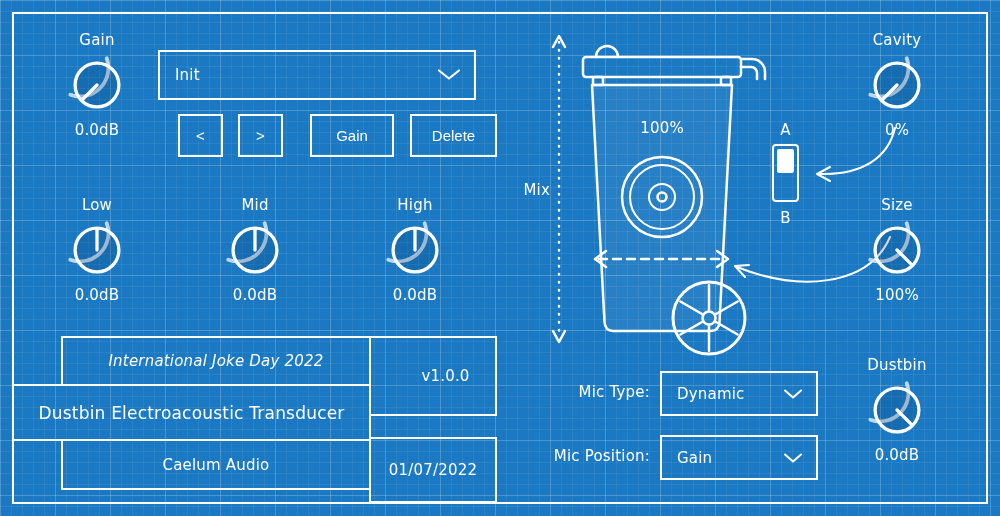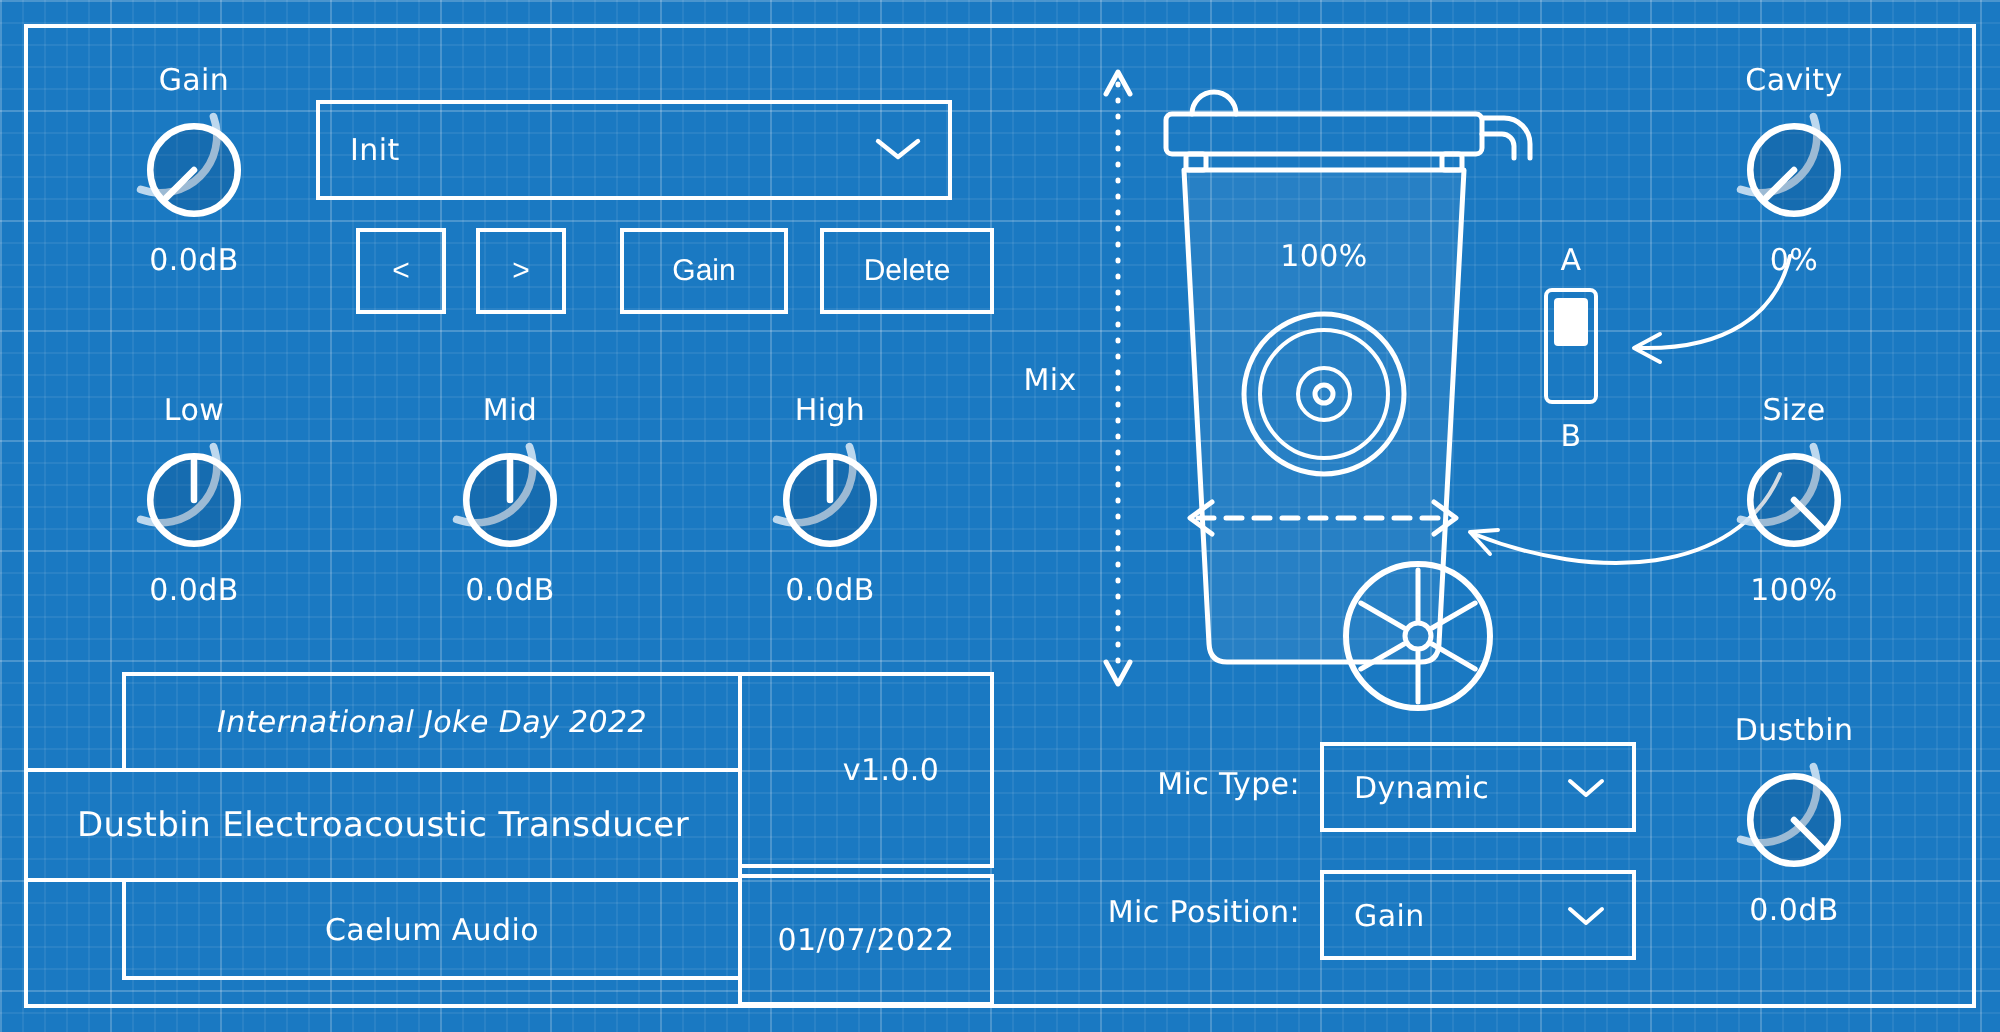--- a/index.html
+++ b/index.html
@@ -94,21 +94,21 @@
       <g class="kptr-g" style="transform: rotate(0deg);">
           <line class="kptr" x1="32" y1="32" x2="32" y2="14"></line>
         </g>
     </svg>
     <div class="lbl">0.0dB</div>
   </div>
 
   <div class="cell" style="left:61px;top:336px;width:310px;height:50px;font-style:italic;">International Joke Day 2022</div>
   <div class="cell" style="left:61px;top:439px;width:310px;height:51px;">Caelum Audio</div>
   <div class="cell cell-title" style="left:12px;top:384px;width:359px;height:57px;">Dustbin Electroacoustic Transducer</div>
-  <div class="cell" style="left:369px;top:336px;width:128px;height:98px;padding-left:31px;">v1.0.0</div>
+  <div class="cell" style="left:369px;top:336px;width:128px;height:80px;padding-left:31px;">v1.0.0</div>
   <div class="cell" style="left:369px;top:412px;width:128px;height:66px;margin-top:25px;">01/07/2022</div>
 
   <svg class="overlay" width="1000" height="516" viewBox="0 0 1000 516">
     <g stroke="#fff" fill="none" stroke-linecap="round" stroke-linejoin="round">
       <line x1="559" y1="42" x2="559" y2="336" stroke-width="2.5" stroke-dasharray="0.5 7.5"></line>
       <polyline points="553,47 559,36 565,47" stroke-width="2.5"></polyline>
       <polyline points="553,331 559,342 565,331" stroke-width="2.5"></polyline>
     </g>
     <g stroke="#fff" fill="none" stroke-width="2.5" stroke-linecap="round" stroke-linejoin="round">
       <path d="M 596 57 A 11 11 0 0 1 618 57"></path>
@@ -143,21 +143,21 @@
     <g stroke="#fff" fill="none" stroke-width="2" stroke-linecap="round" stroke-linejoin="round">
       <path d="M 895 128 C 888 158 862 175 820 174"></path>
       <polyline points="830,167 817,174 830,181"></polyline>
     </g>
     <g stroke="#fff" fill="none" stroke-width="2" stroke-linecap="round" stroke-linejoin="round">
       <path d="M 890 237 C 868 288 797 291 737 267"></path>
       <polyline points="749,265 735,266 745,277"></polyline>
     </g>
   </svg>
 
-  <div class="lbl abs" style="left:500px;top:181px;width:50px;text-align:center;">Mix</div>
+  <div class="lbl abs" style="left:500px;top:181px;width:50px;text-align:right;">Mix</div>
   <div class="lbl abs" style="left:630px;top:119px;width:64px;">100%</div>
 
   <div class="lbl abs" style="left:770px;top:121px;width:31px;">A</div>
   <div class="ab-switch">
     <div class="ab-thumb"></div>
   </div>
   <div class="lbl abs" style="left:770px;top:209px;width:31px;">B</div>
 
   <div class="knob" style="left:842px;top:31px;">
     <div class="lbl">Cavity</div>

